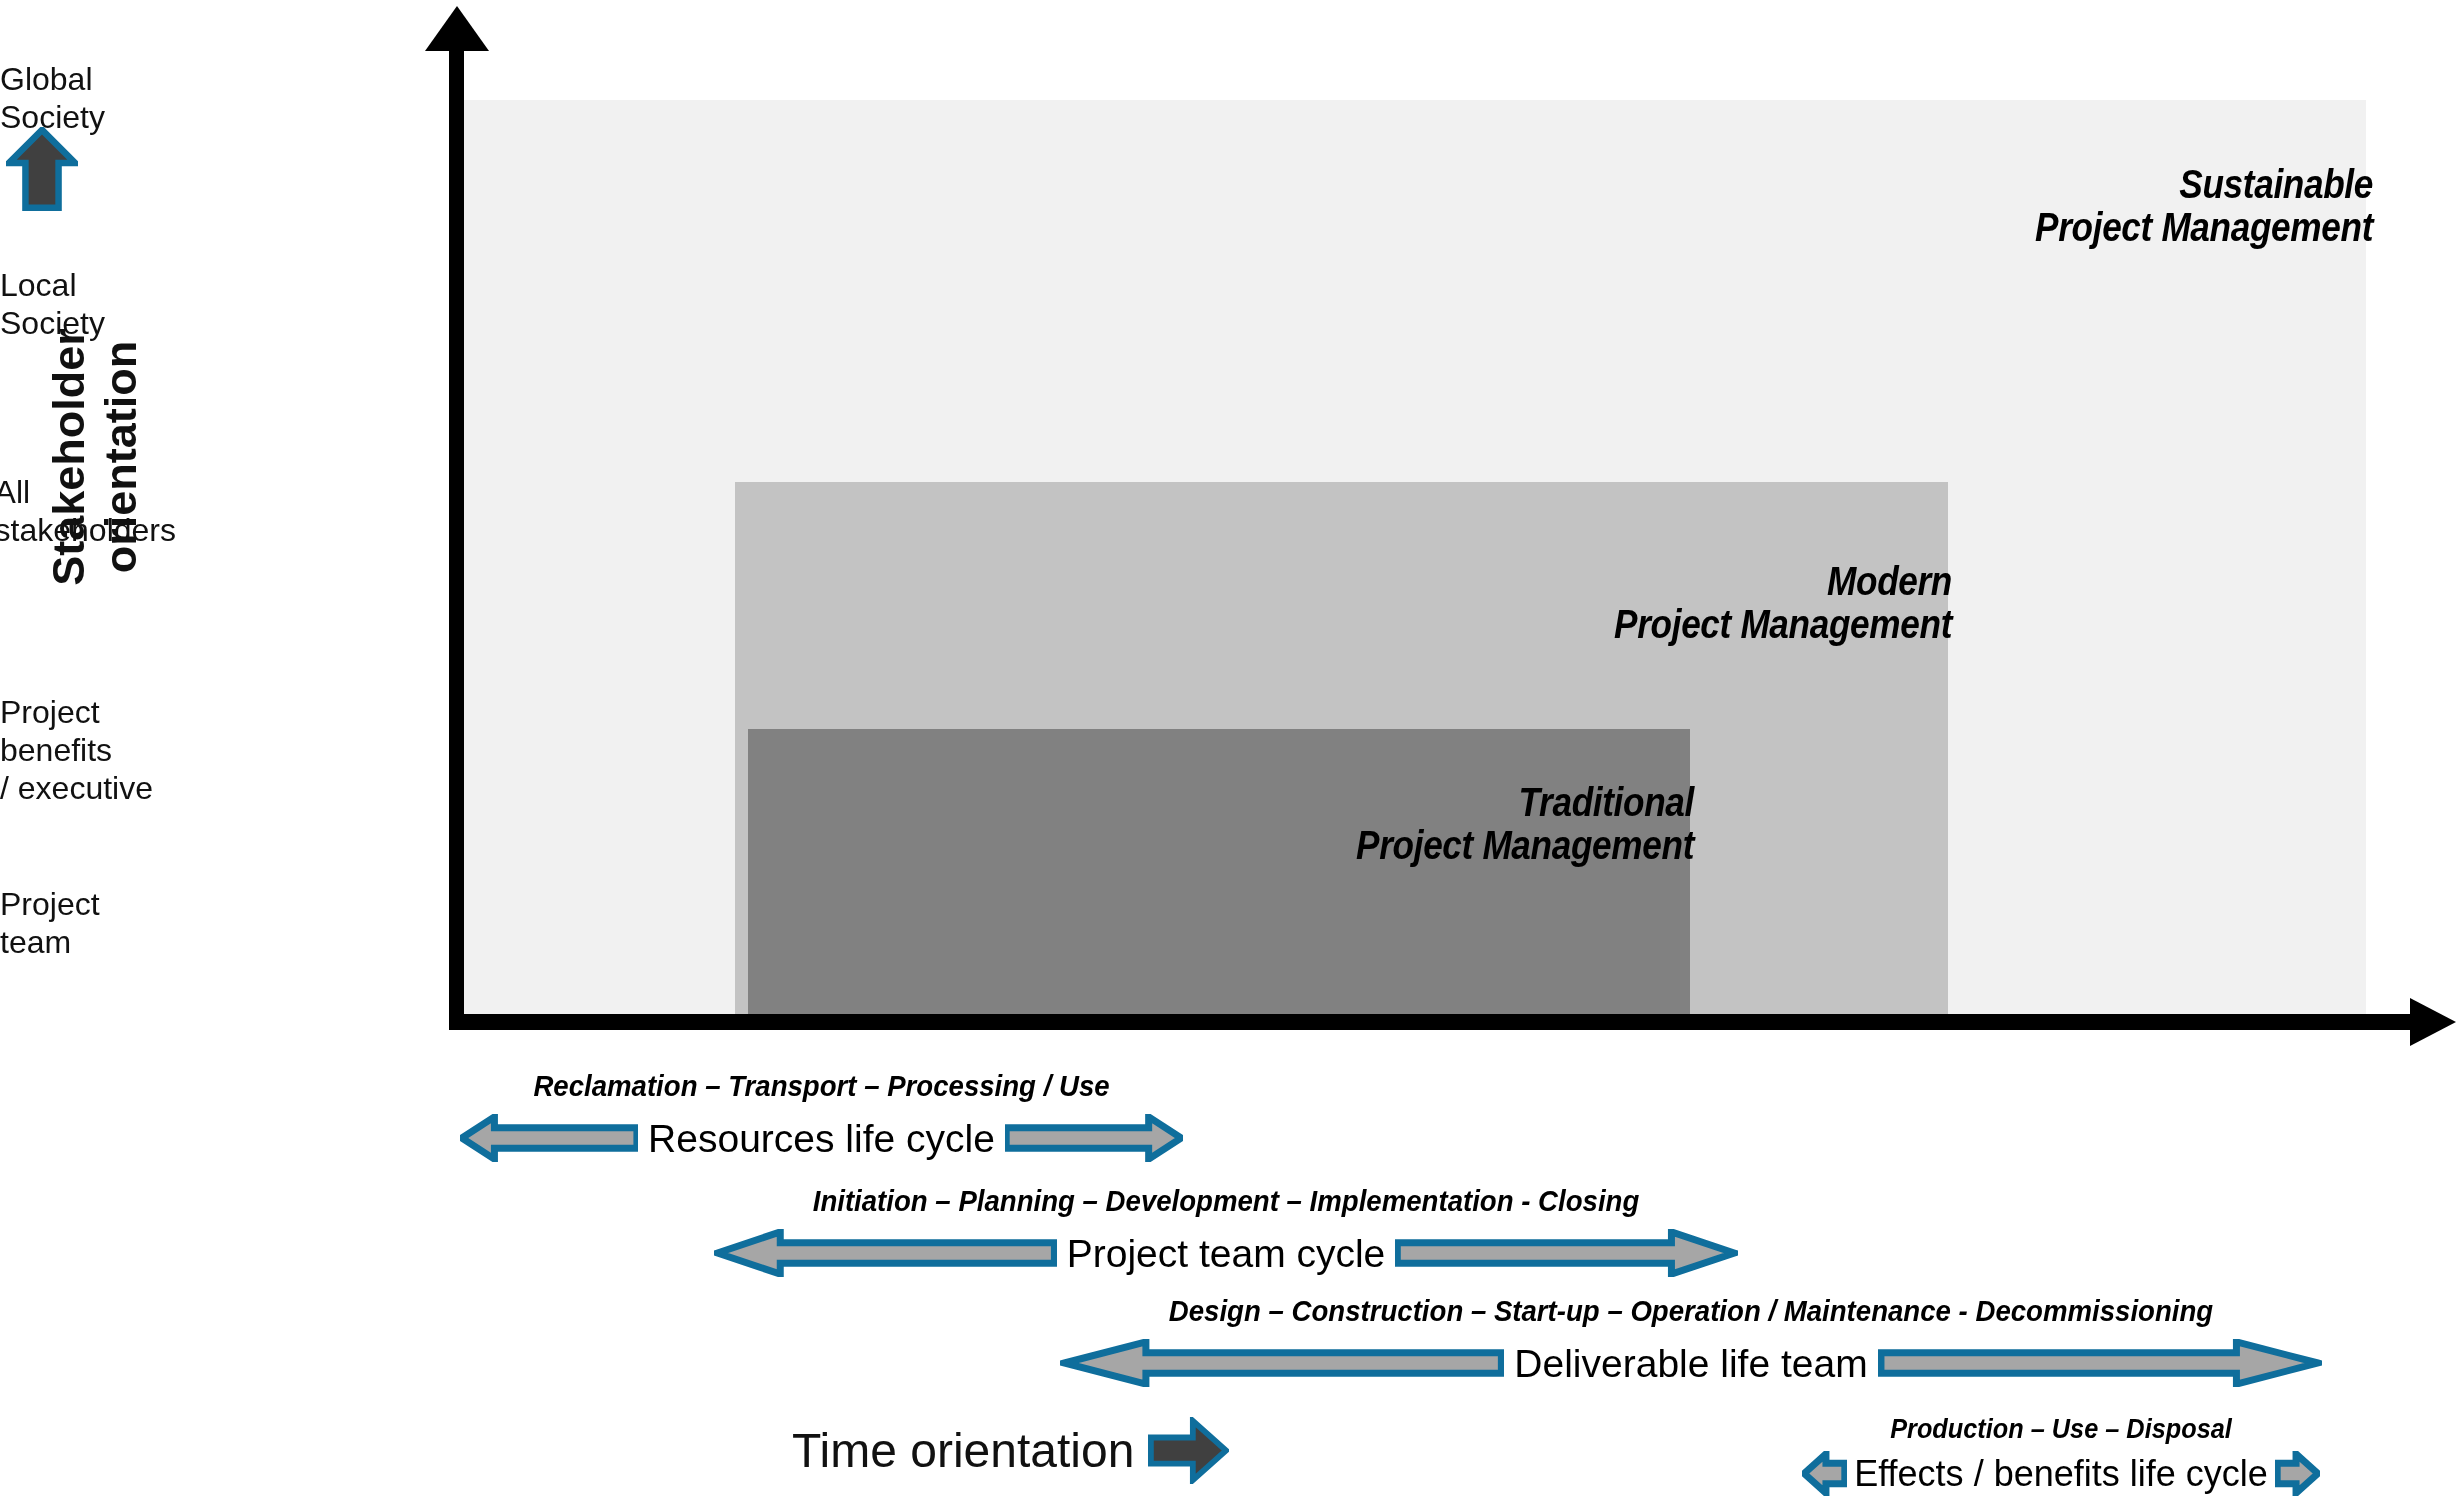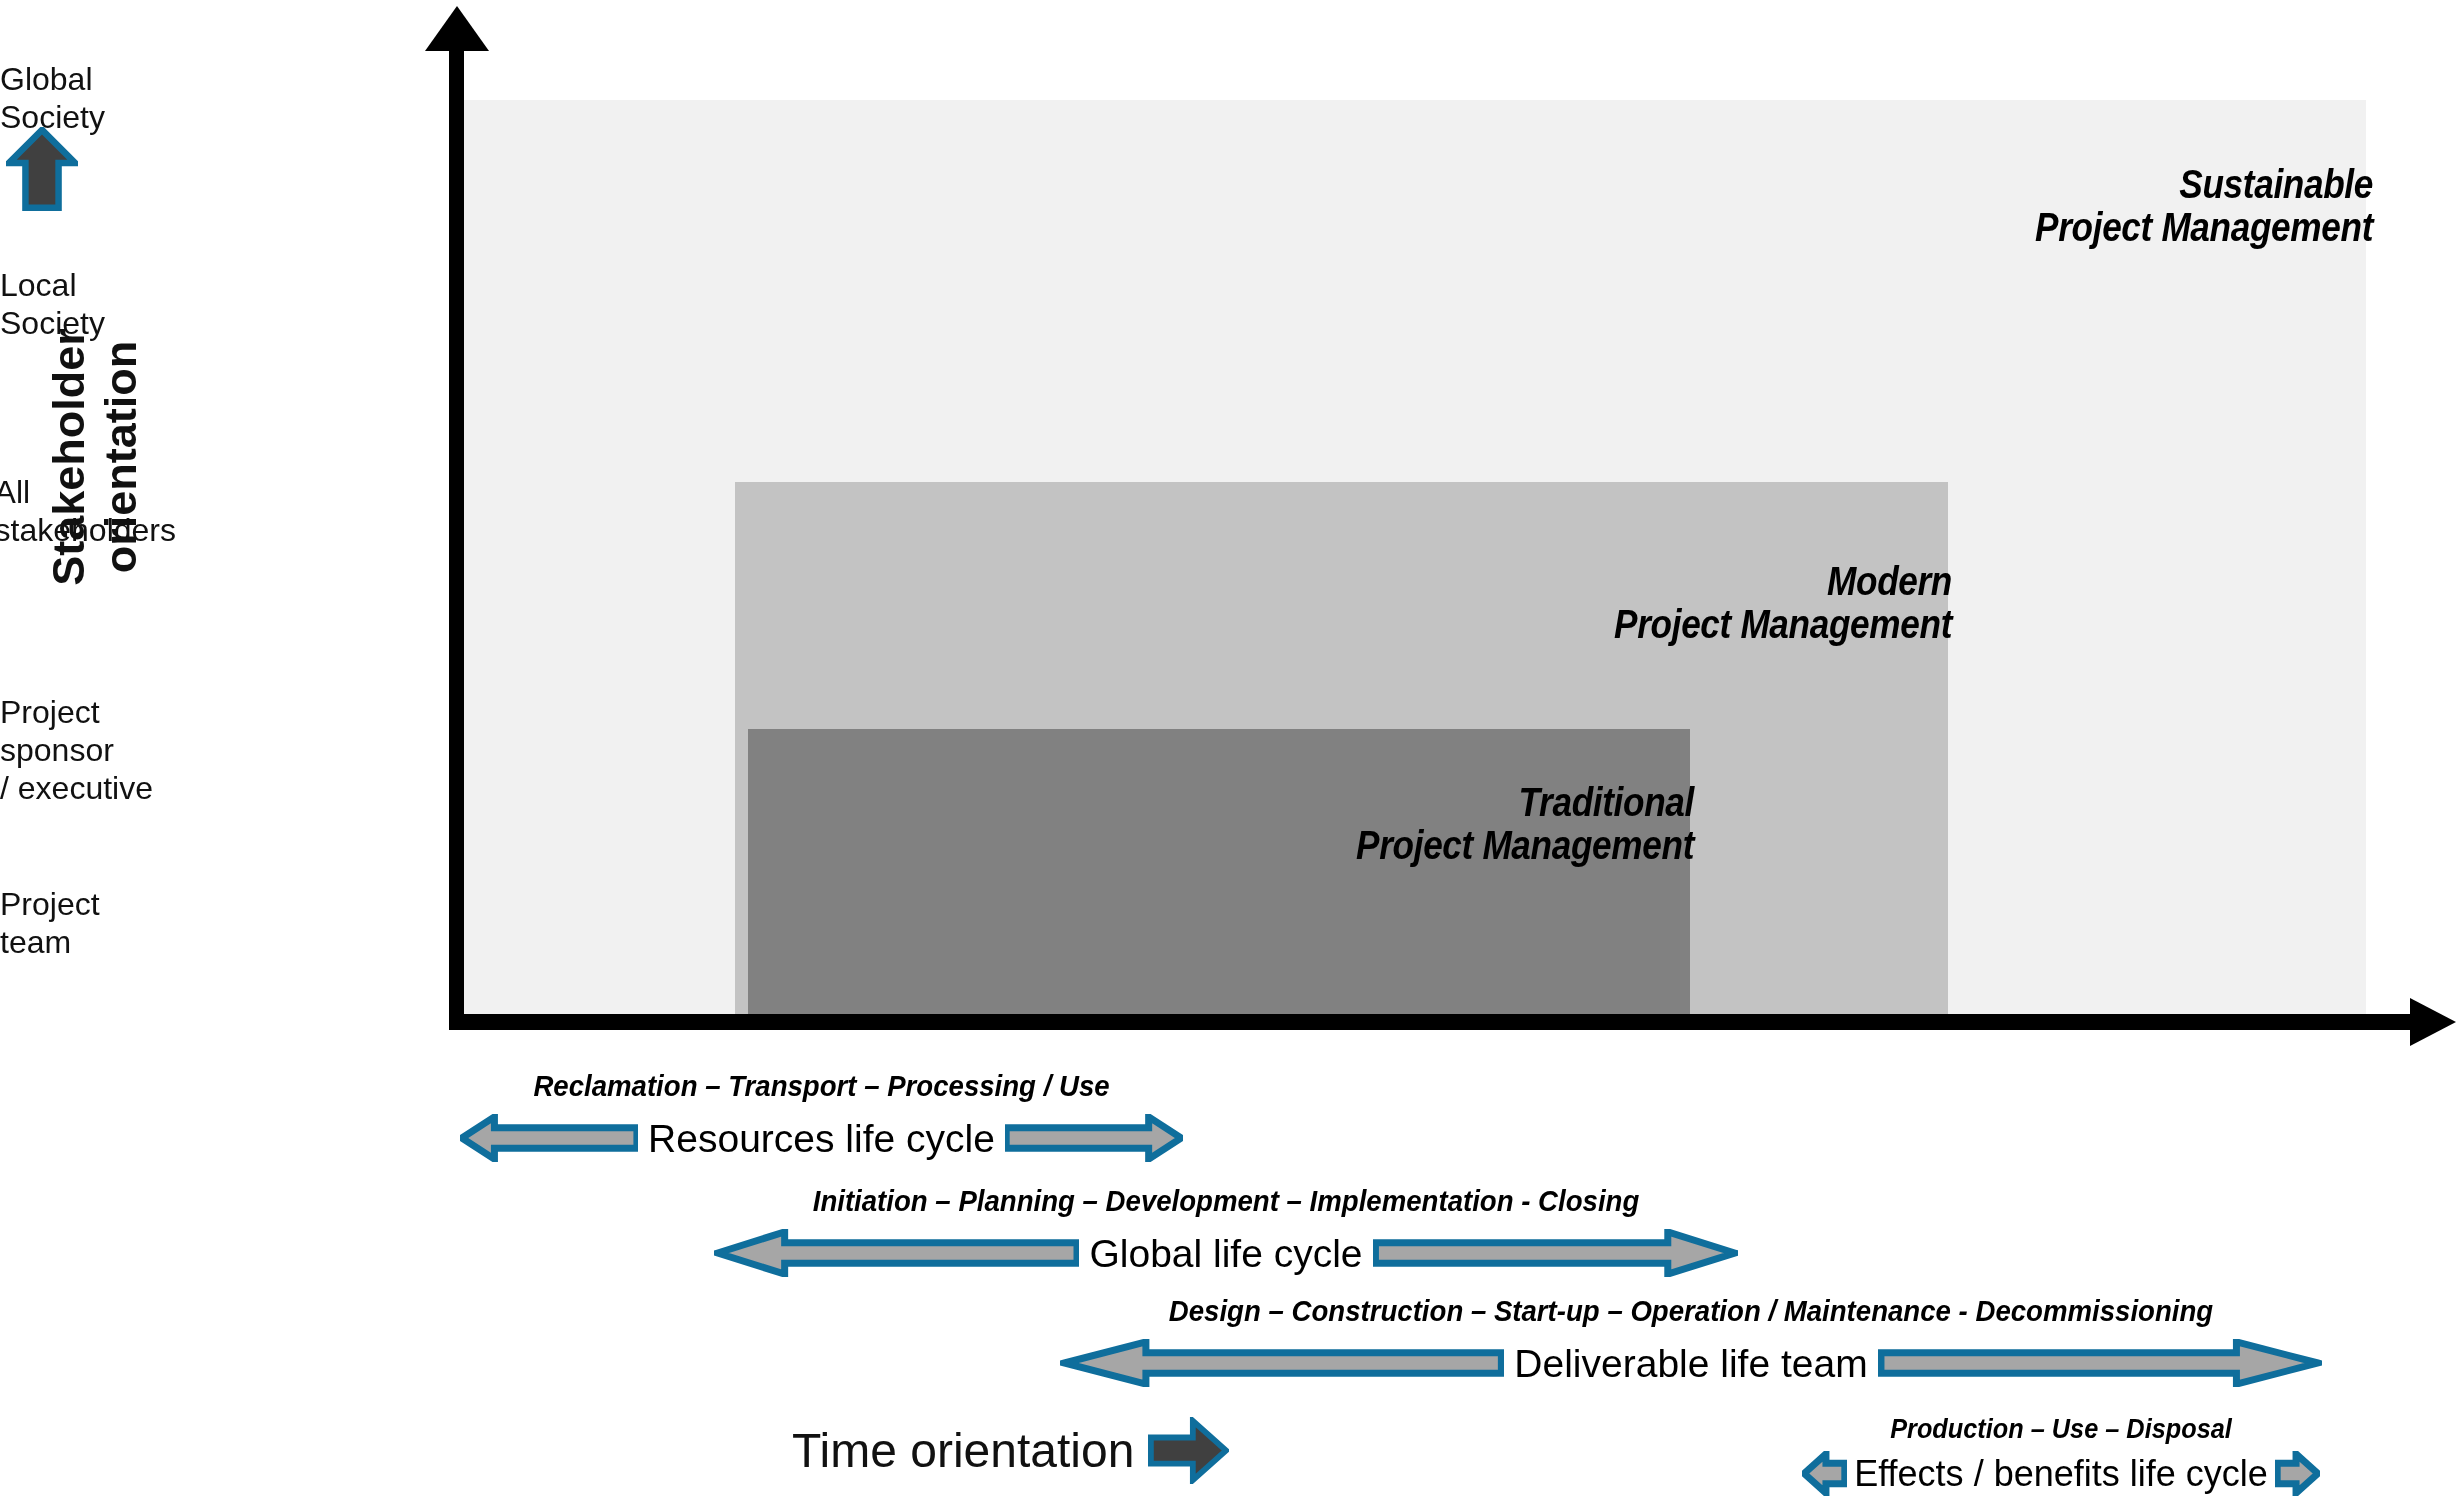--- a/index.html
+++ b/index.html
@@ -80,21 +80,21 @@
 Project Management</div>
 
   <div class="yaxis"></div>
   <div class="yaxis-head"></div>
   <div class="xaxis"></div>
   <div class="xaxis-head"></div>
 
   <div class="ytick" style="top:61px">Global Society</div>
   <div class="ytick" style="top:267px">Local Society</div>
   <div class="ytick" style="top:474px">All stakeholders</div>
-  <div class="ytick" style="top:694px">Project sponsor
+  <div class="ytick" style="top:694px">Project benefits
 / executive</div>
   <div class="ytick" style="top:886px">Project team</div>
 
   <div class="yaxis-title">Stakeholder orientation</div>
   <svg class="yaxis-arrow" viewBox="0 0 100 118">
     <polygon points="50,4 96,50 73,50 73,112 27,112 27,50 4,50" fill="#404040" stroke="#0F6E9C" stroke-width="9" stroke-linejoin="miter"></polygon>
   </svg>
 
   <div class="xaxis-title-wrap">
     <span class="xaxis-title">Time orientation</span>
@@ -115,21 +115,21 @@
       </svg>
     </div>
   </div>
 
   <div class="lc-row lc-project">
     <div class="lc-top">Initiation – Planning – Development – Implementation - Closing</div>
     <div class="lc-bar">
       <svg class="lc-arrow" viewBox="0 0 300 66" preserveAspectRatio="none">
         <polygon points="3,33 58,4 58,19 298,19 298,47 58,47 58,62" fill="#A6A6A6" stroke="#0F6E9C" stroke-width="7" stroke-linejoin="miter" vector-effect="non-scaling-stroke"></polygon>
       </svg>
-      <span class="lc-text">Global life cycle</span>
+      <span class="lc-text">Project team cycle</span>
       <svg class="lc-arrow" viewBox="0 0 300 66" preserveAspectRatio="none">
         <polygon points="297,33 242,4 242,19 2,19 2,47 242,47 242,62" fill="#A6A6A6" stroke="#0F6E9C" stroke-width="7" stroke-linejoin="miter" vector-effect="non-scaling-stroke"></polygon>
       </svg>
     </div>
   </div>
 
   <div class="lc-row lc-deliverable">
     <div class="lc-top">Design – Construction – Start-up – Operation / Maintenance - Decommissioning</div>
     <div class="lc-bar">
       <svg class="lc-arrow" viewBox="0 0 300 66" preserveAspectRatio="none">

